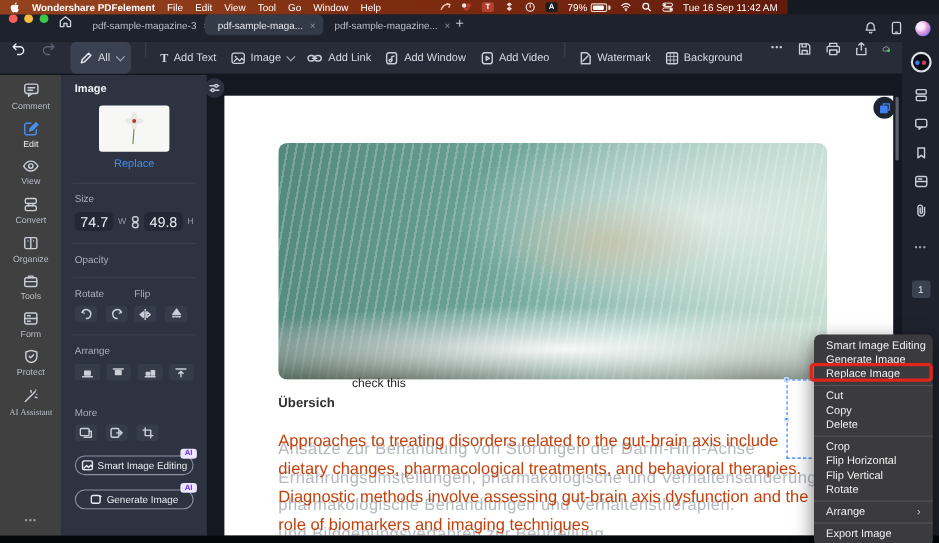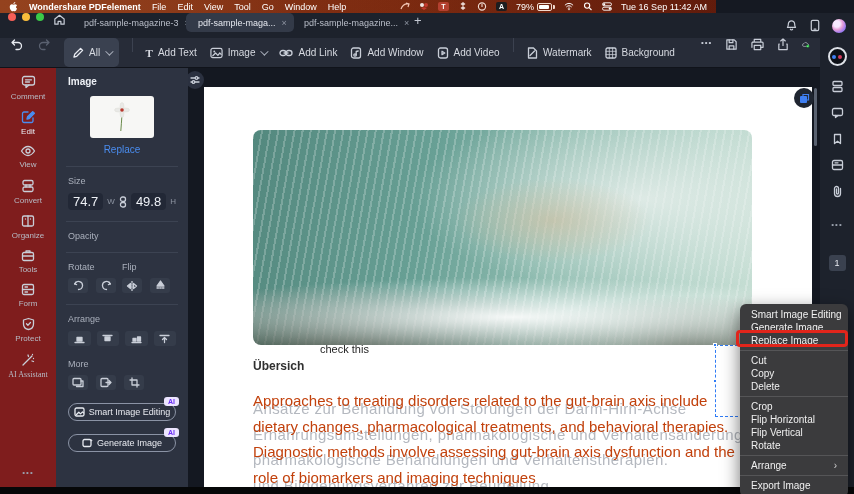--- a/index.html
+++ b/index.html
@@ -43,21 +43,21 @@
   .allbtn { background:#3a4150; border-radius:5px; padding:3px 8px; display:flex; align-items:center; gap:5px; }
   .vdiv { width:1px; height:14px; background:#3c4250; }
   .tb-sp { flex:1; }
   .chev { width:6px; height:6px; border-right:1.2px solid #aab0bc; border-bottom:1.2px solid #aab0bc;
     transform:rotate(45deg) translateY(-2px); display:inline-block; }
   .ticon { font-weight:bold; font-size:11px; font-family:"Liberation Serif",serif; }
 
   .ic { flex:none; }
 
   
-  .rail { position:absolute; left:0; top:68px; width:56px; bottom:7px; background:#7f1d1d;
+  .rail { position:absolute; left:0; top:68px; width:56px; bottom:7px; background:#404040;
     display:flex; flex-direction:column; align-items:center; padding-top:7px; z-index:30; }
   .rail-item { display:flex; flex-direction:column; align-items:center; gap:3px; width:56px; margin-bottom:9px;
     color:#b7bcc6; font-size:8px; text-align:center; line-height:1.15; }
   .rail-item.active { color:#e9edf5; }
   .rail-item.active svg { stroke:#4a8df0; }
   .rail-dots { margin-top:auto; margin-bottom:10px; color:#9aa0ad; font-size:11px; letter-spacing:1px; }
 
   
   .panel { position:absolute; left:56px; top:68px; width:132px; bottom:7px; background:#2d3341;
     padding:8px 12px; color:#dfe3ea; z-index:30; }
@@ -486,21 +486,21 @@
             <rect x="6.5" y="3" width="3" height="4" fill="#ccd1da"></rect>
           </svg>
         </span>
       <span class="ibtn">
           <svg class="ic" width="11" height="10" viewBox="0 0 11 10">
             <path d="M1 1.5h9"></path>
             <path d="M5.5 3.5v5M3.5 5.5 5.5 3.5l2 2"></path>
           </svg>
         </span>
     </div>
-    <div class="p-lab" style="margin-top:13px;">More</div>
+    <div class="p-lab" style="margin-top:24px;">More</div>
     <div class="icon-row">
       <span class="ibtn">
           <svg class="ic" width="12" height="11" viewBox="0 0 12 11">
             <rect x="1" y="1.5" width="8" height="6.5" rx="1"></rect>
             <path d="M9 4h2v5.5H4.5"></path>
           </svg>
         </span>
       <span class="ibtn">
           <svg class="ic" width="12" height="11" viewBox="0 0 12 11">
             <rect x="1" y="1.5" width="7" height="8" rx="1"></rect>

